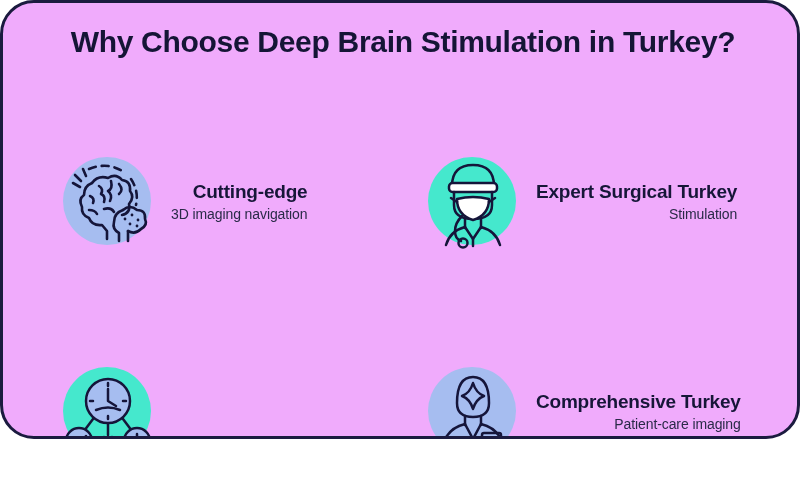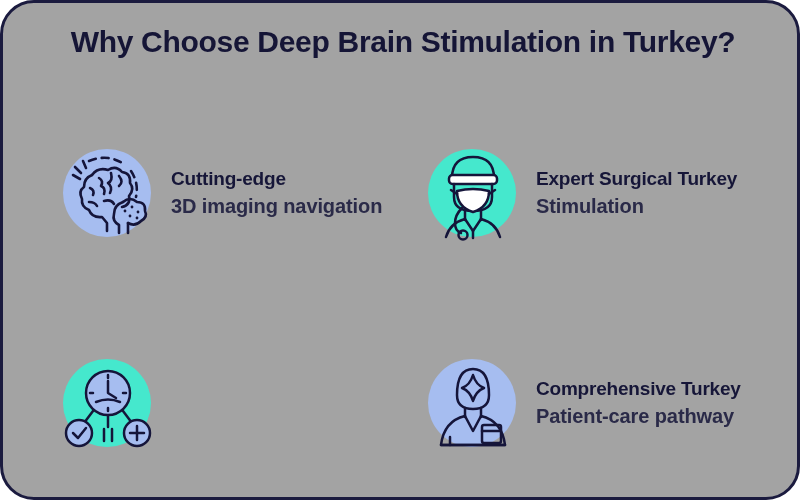--- a/index.html
+++ b/index.html
@@ -11,49 +11,50 @@
     width: 800px;
     height: 500px;
     overflow: hidden;
     font-family: "Liberation Sans", sans-serif;
   }
 
   .card {
     position: relative;
     box-sizing: border-box;
     width: 800px;
-    height: 500px;
-    background: #a3a3a3;
+    height: 439px;
+    background: #f0abfc;
     border: 3px solid #1b1b3f;
     border-radius: 34px;
     overflow: hidden;
   }
 
   .page-title {
     position: absolute;
     top: 22px;
     left: 0;
     width: 800px;
     text-align: center;
     font-size: 30px;
     font-weight: bold;
     letter-spacing: -0.3px;
     color: #151536;
     font-family: "Liberation Sans", sans-serif;
   }
 
   .features {
     position: absolute;
-    top: 128px;
+    top: 136px;
     left: 56px;
     width: 720px;
     height: 340px;
     display: grid;
     grid-template-columns: 365px 355px;
     grid-template-rows: 125px 85px 125px;
+    text-align: right;
   }
 
   .feature {
     display: flex;
     align-items: center;
     gap: 14px;
   }
   .feature.row2 { grid-row: 3; }
 
   .icon-wrap {
@@ -83,22 +84,22 @@
 
   .feature-text { display: flex; flex-direction: column; }
   .feature-title {
     font-size: 19px;
     font-weight: bold;
     color: #161638;
     line-height: 1.35;
     letter-spacing: -0.2px;
   }
   .feature-sub {
-    font-size: 20px;
-    font-weight: bold;
+    font-size: 14px;
+    font-weight: normal;
     color: #2a2a48;
     line-height: 1.45;
     letter-spacing: -0.1px;
   }
 </style>
 </head>
 <body>
 
 <div class="card">
 
@@ -235,18 +236,18 @@
 
             <rect x="58" y="70" width="19" height="18" rx="2"></rect>
             <path d="M58 76 L77 76"></path>
 
             <path d="M26 82 L26 90"></path>
           </g>
         </svg>
       </div>
       <div class="feature-text">
         <div class="feature-title">Comprehensive Turkey</div>
-        <div class="feature-sub">Patient-care pathway</div>
+        <div class="feature-sub">Patient-care imaging</div>
       </div>
     </div>
 
   </div>
 </div>
 
 </body></html>

